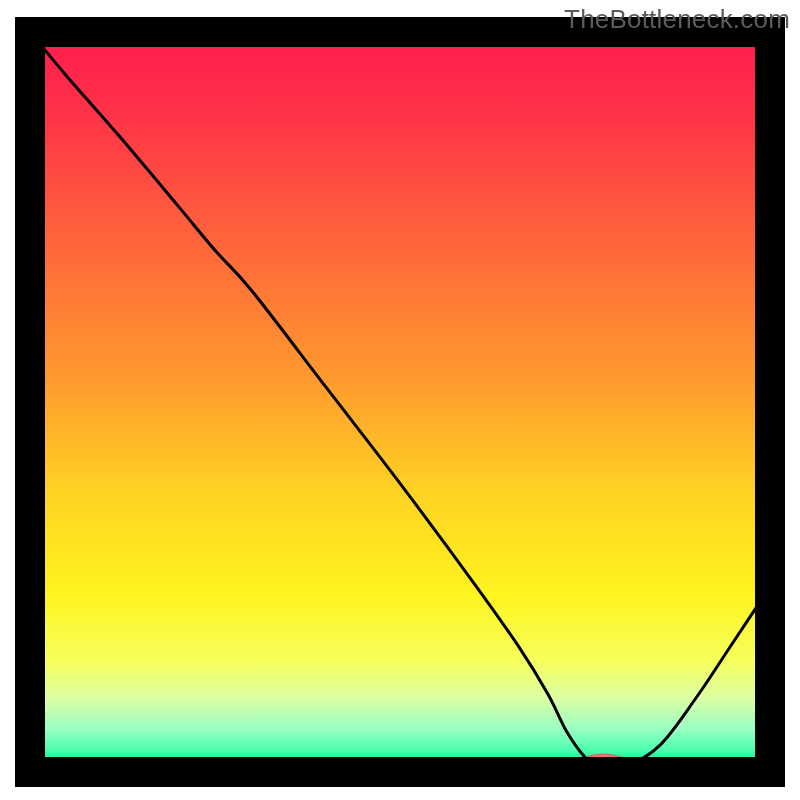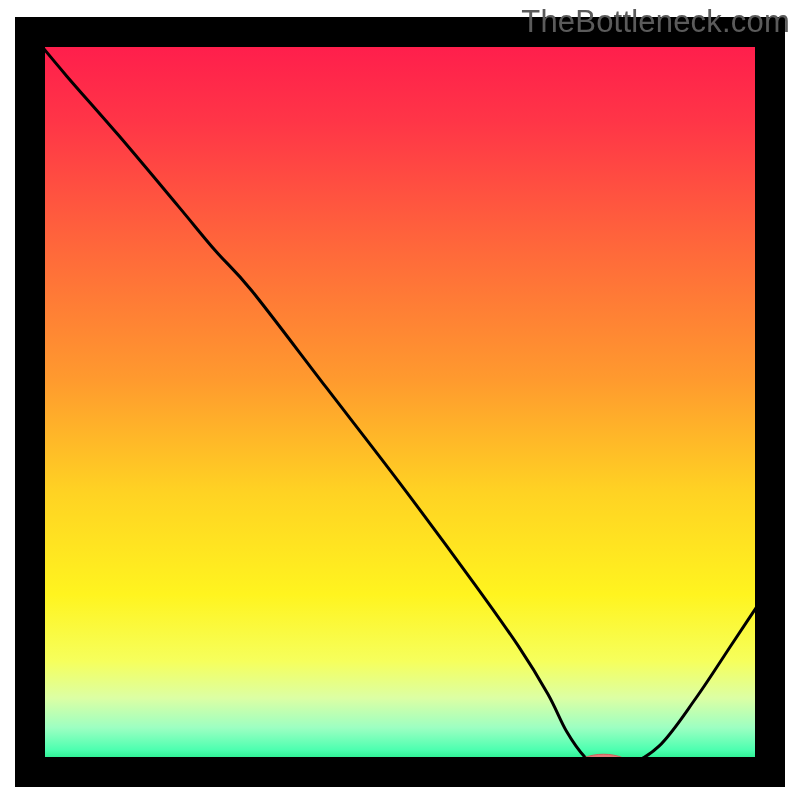--- a/index.html
+++ b/index.html
@@ -13,21 +13,21 @@
   }
   .stage {
     position: relative;
     width: 800px;
     height: 800px;
   }
   .watermark {
     position: absolute;
     top: 4px;
     right: 10px;
-    font-size: 31px;
+    font-size: 26px;
     font-weight: 400;
     color: #5b5b5b;
     letter-spacing: 0.2px;
     z-index: 10;
     user-select: none;
   }
   svg.chart {
     position: absolute;
     left: 0;
     top: 0;

